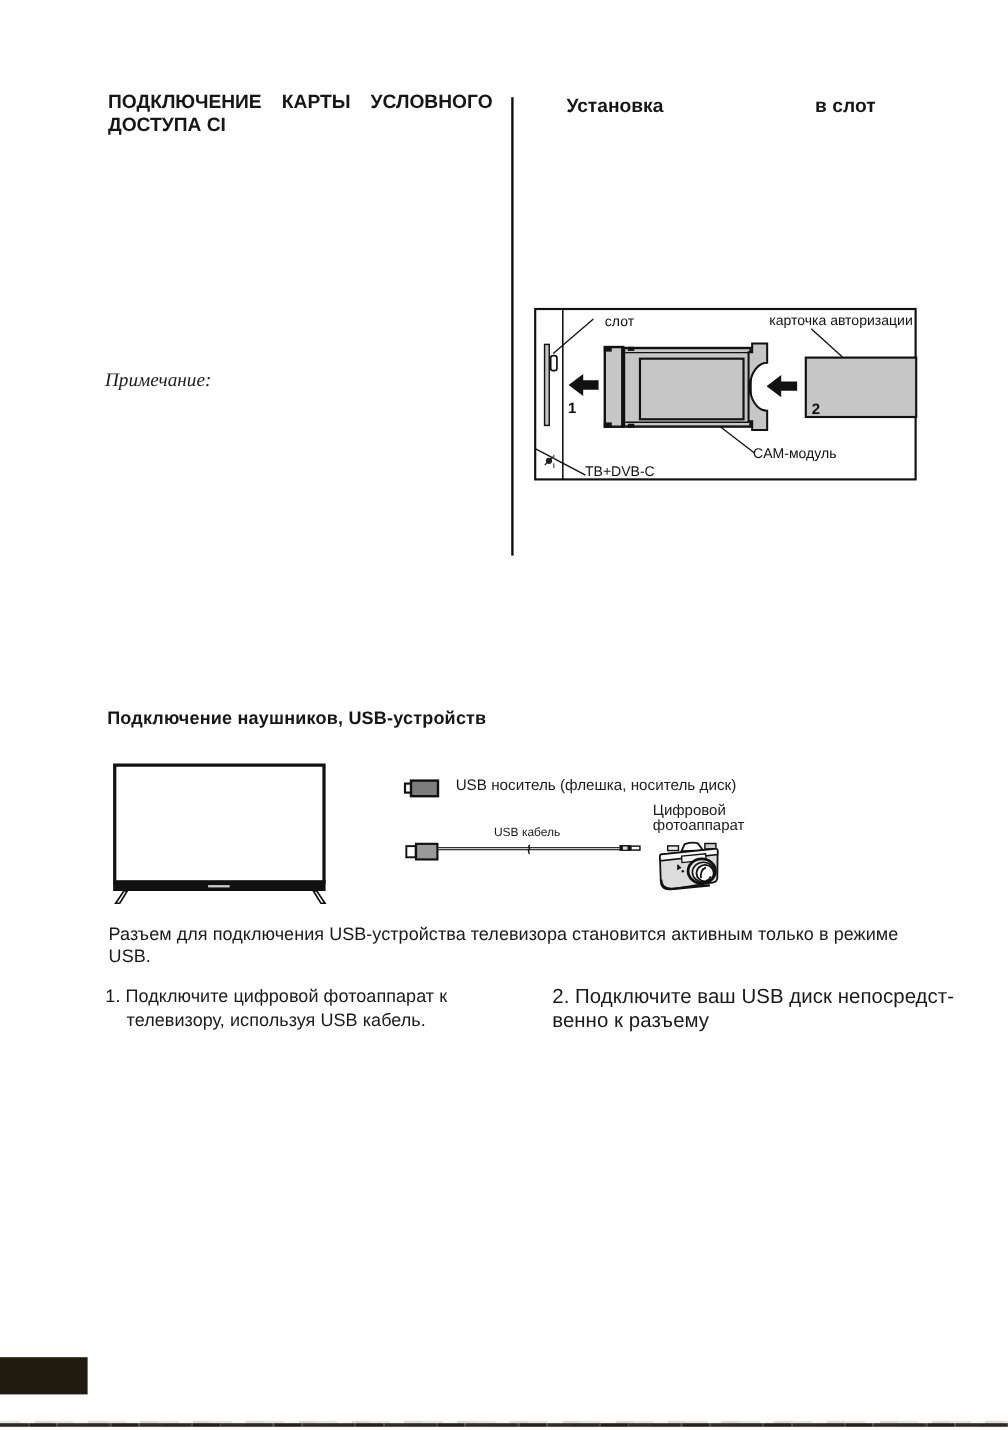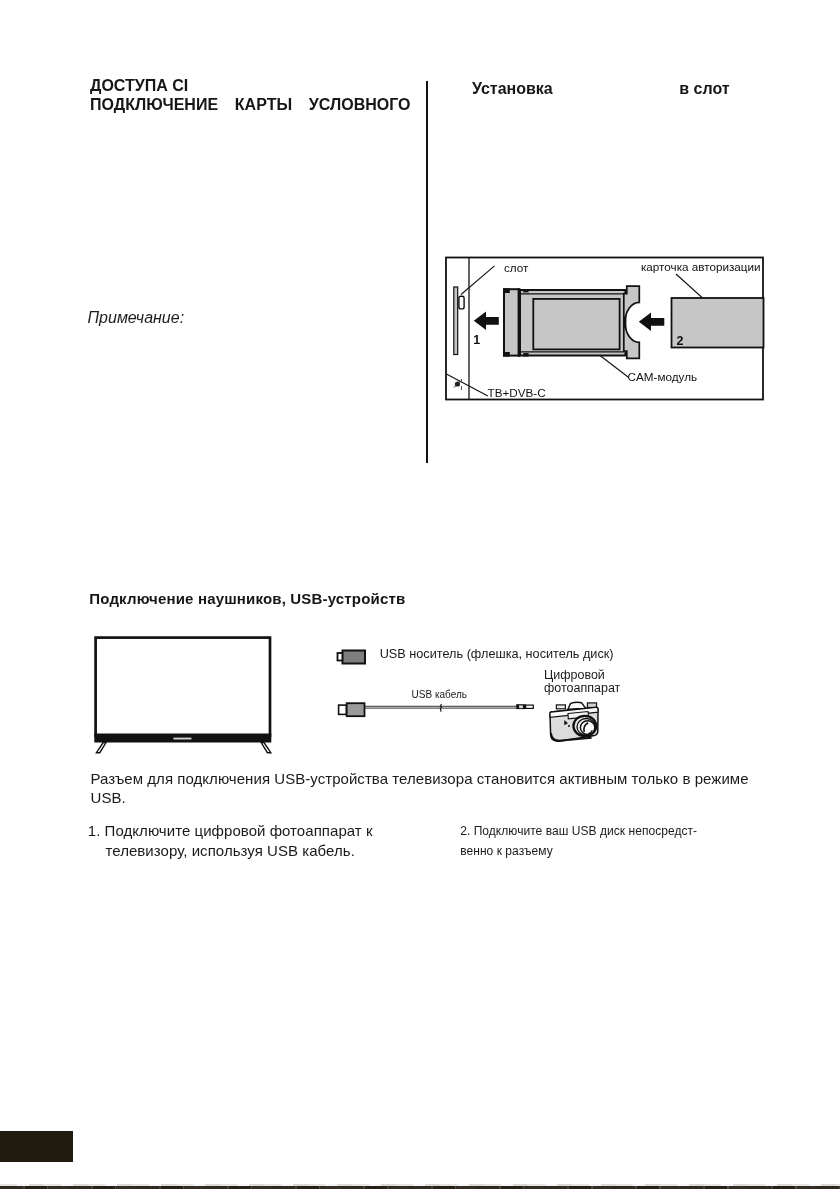--- a/index.html
+++ b/index.html
@@ -4,35 +4,35 @@
 <style>
   html,body{margin:0;padding:0;}
   body{width:840px;height:1192px;position:relative;background:#ffffff;
        font-family:"Liberation Sans",sans-serif;color:#1a1a1a;overflow:hidden;}
   .abs{position:absolute;white-space:nowrap;}
 </style>
 </head>
 <body>
 
 <div class="abs" style="left:90px;top:76.3px;width:320.5px;font-weight:bold;font-size:16px;line-height:19.1px;color:#161616;">
-  <div>ДОСТУПА CI</div>
   <div style="display:flex;justify-content:space-between;">
       <span>ПОДКЛЮЧЕНИЕ</span>
       <span>КАРТЫ</span>
       <span>УСЛОВНОГО</span>
     </div>
+  <div>ДОСТУПА CI</div>
 </div>
 
 <div class="abs" style="left:426px;top:81px;width:2px;height:382px;background:#111;"></div>
 
 <div class="abs" style="left:472px;top:79.55px;font-weight:bold;font-size:16px;line-height:18px;color:#161616;">
   <span>Установка</span><span style="display:inline-block;width:126.5px;"></span><span>в слот</span>
 </div>
 
-<div class="abs" style="left:87.5px;top:308.75px;font-style:italic;font-size:16px;line-height:18px;color:#1c1c1c;">Примечание:</div>
+<div class="abs" style="left:87.5px;top:308.75px;font-style:italic;font-size:16px;line-height:18px;color:#1c1c1c;font-family:Liberation Serif, serif;">Примечание:</div>
 
 <svg class="abs" style="left:440px;top:250px;" width="330" height="156" viewBox="0 0 330 156">
 
   <rect x="6" y="7.5" width="317" height="142" fill="none" stroke="#111" stroke-width="1.8"></rect>
 
   <line x1="29" y1="7.5" x2="29" y2="149.5" stroke="#111" stroke-width="1.3"></line>
 
   <rect x="13.8" y="37" width="3.9" height="67.5" fill="#c6c6c6" stroke="#111" stroke-width="1.2"></rect>
 
   <rect x="18.9" y="46.3" width="5.2" height="12.6" rx="2" fill="#fff" stroke="#111" stroke-width="1.4"></rect>
@@ -140,20 +140,20 @@
   <path d="M44.3,30.2 C43.6,32 42,33.4 40.2,33.9" fill="none" stroke="#111" stroke-width="1.2"></path>
 </svg>
 
 <div class="abs" style="left:90.5px;top:768.55px;font-size:15px;letter-spacing:0.05px;line-height:19.5px;color:#1a1a1a;">
   Разъем для подключения USB-устройства телевизора становится активным только в режиме<br>USB.
 </div>
 
 <div class="abs" style="left:87.8px;top:821.1px;font-size:15px;letter-spacing:0.05px;line-height:20.2px;color:#1a1a1a;text-align:center;">
   1. Подключите цифровой фотоаппарат к<br>телевизору, используя USB кабель.
 </div>
-<div class="abs" style="left:460.2px;top:821.1px;font-size:12px;letter-spacing:0.05px;line-height:20.2px;color:#1a1a1a;">
+<div class="abs" style="left:460.2px;top:821.1px;font-size:17px;letter-spacing:0.05px;line-height:20.2px;color:#1a1a1a;">
   2. Подключите ваш USB диск непосредст-<br>венно к разъему
 </div>
 
 <div class="abs" style="left:0px;top:1131px;width:73px;height:31px;background:#211a0e;"></div>
 
 <div class="abs" style="left:0px;top:1183.6px;width:840px;height:3px;background:repeating-linear-gradient(90deg,rgba(190,184,176,.38) 0 17px,rgba(225,221,214,.28) 17px 29px,rgba(172,166,158,.42) 29px 44px);"></div>
 <div class="abs" style="left:0px;top:1186.4px;width:840px;height:2.4px;background:repeating-linear-gradient(90deg,#2e2921 0 23px,#49433c 23px 25px,#252018 25px 47px,#524c46 47px 48.5px,#332d26 48.5px 68px);"></div>
 
 </body></html>

